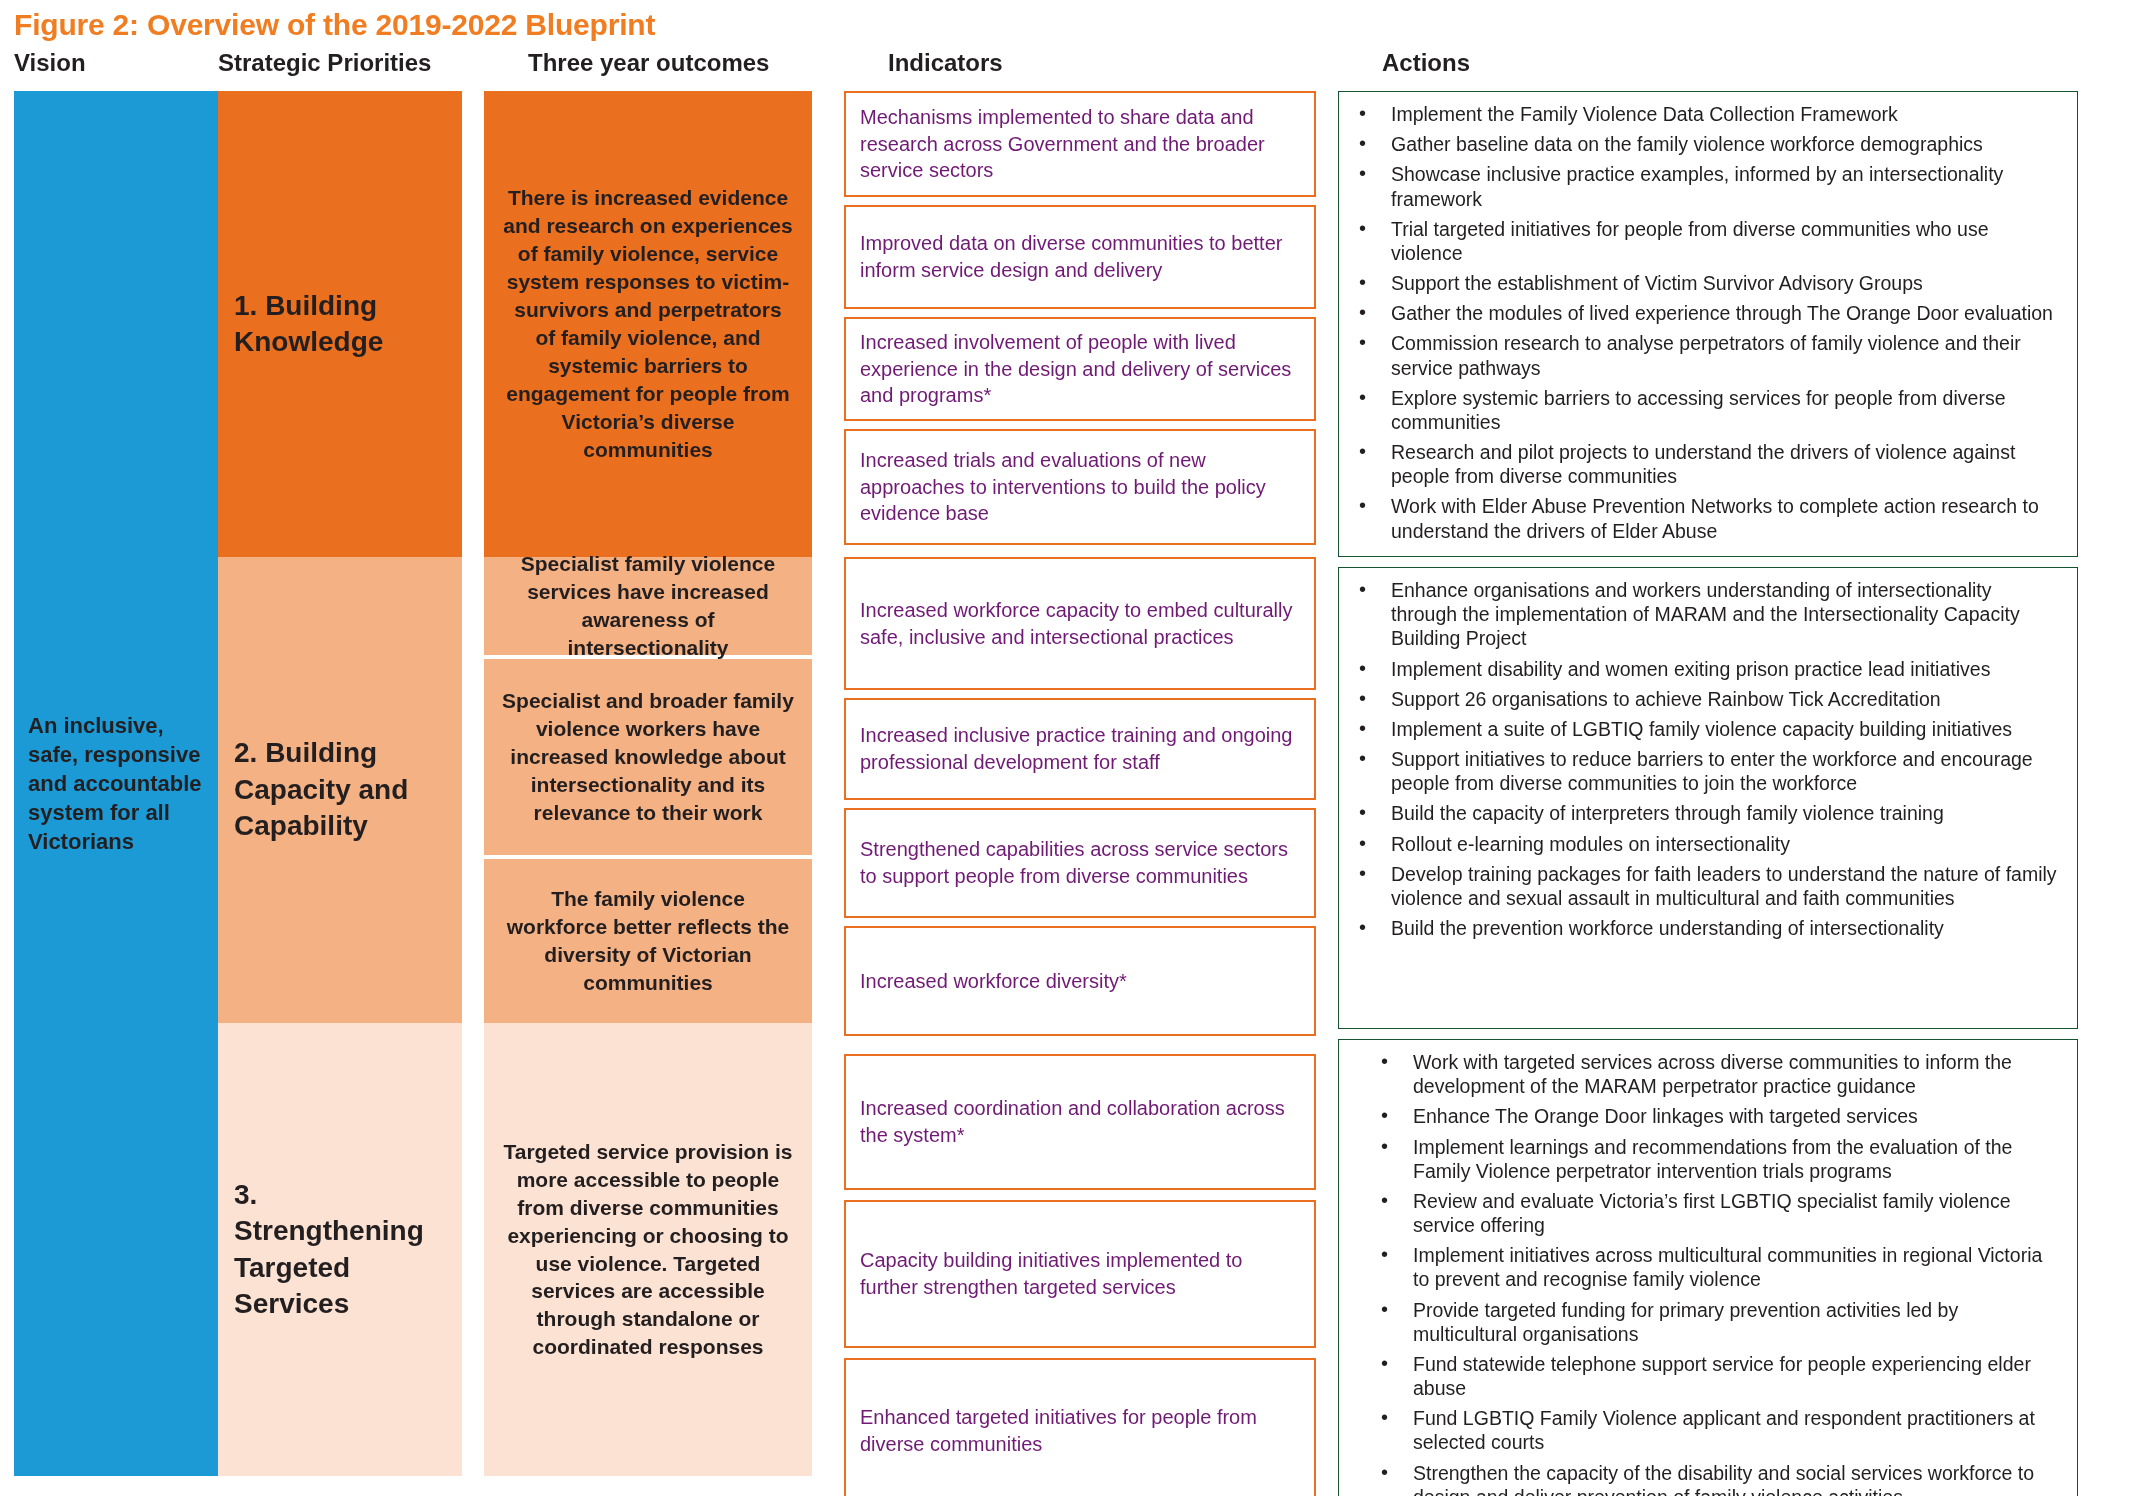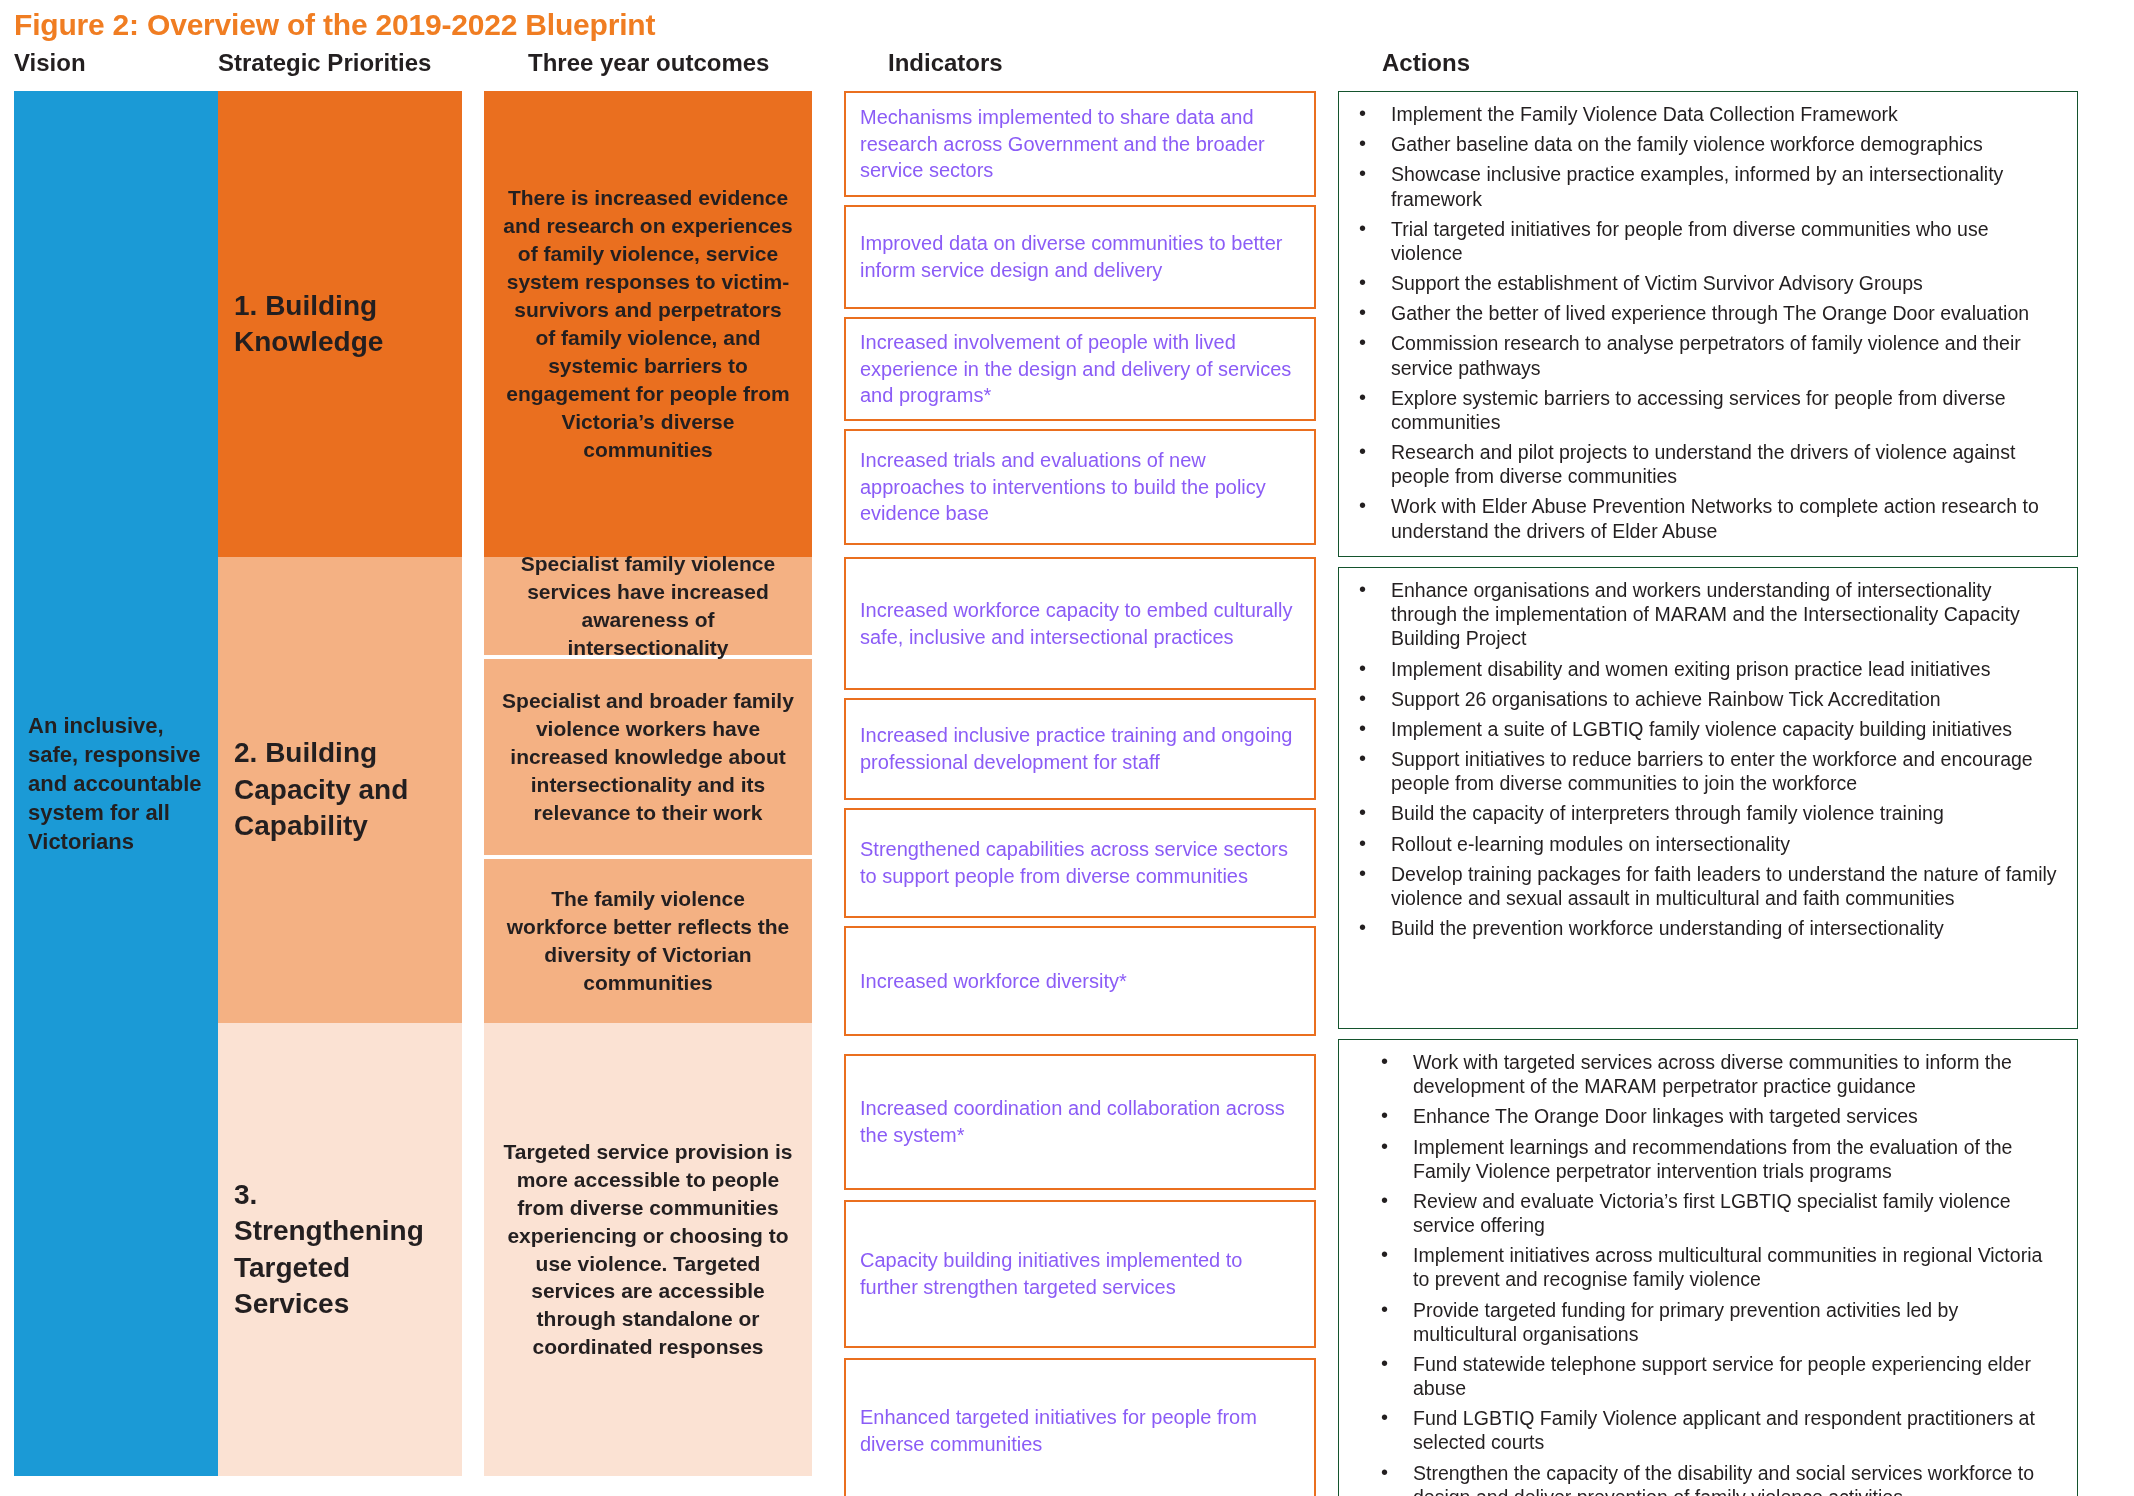--- a/index.html
+++ b/index.html
@@ -105,21 +105,21 @@
   .o-4 { background: #f4b183; height: 164px; margin-top: 4px; }
   .o-5 { background: #fbe2d3; height: 453px; }
 
   
   .col-indicators { width: 494px; padding-right: 22px; }
   .ind {
     border: 2px solid #ea6f1f;
     background: #ffffff;
     font-size: 20px;
     line-height: 1.34;
-    color: #8b5cf6;
+    color: #701a75;
     padding: 12px 14px;
     display: flex;
     align-items: center;
     margin-bottom: 8px;
   }
   .ind-a { height: 106px; }
   .ind-b { height: 104px; }
   .ind-c { height: 104px; }
   .ind-d { height: 116px; }
   .ind-e { height: 133px; margin-top: 12px;}
@@ -219,21 +219,21 @@
     </div>
 
     <div class="col-actions">
       <div class="act-box act-1">
         <ul class="act-list">
           <li>Implement the Family Violence Data Collection Framework</li>
           <li>Gather baseline data on the family violence workforce demographics</li>
           <li>Showcase inclusive practice examples, informed by an intersectionality framework</li>
           <li>Trial targeted initiatives for people from diverse communities who use violence</li>
           <li>Support the establishment of Victim Survivor Advisory Groups</li>
-          <li>Gather the better of lived experience through The Orange Door evaluation</li>
+          <li>Gather the modules of lived experience through The Orange Door evaluation</li>
           <li>Commission research to analyse perpetrators of family violence and their service pathways</li>
           <li>Explore systemic barriers to accessing services for people from diverse communities</li>
           <li>Research and pilot projects to understand the drivers of violence against people from diverse communities</li>
           <li>Work with Elder Abuse Prevention Networks to complete action research to understand the drivers of Elder Abuse</li>
         </ul>
       </div>
 
       <div class="act-box act-2">
         <ul class="act-list">
           <li>Enhance organisations and workers understanding of intersectionality through the implementation of MARAM and the Intersectionality Capacity Building Project</li>

